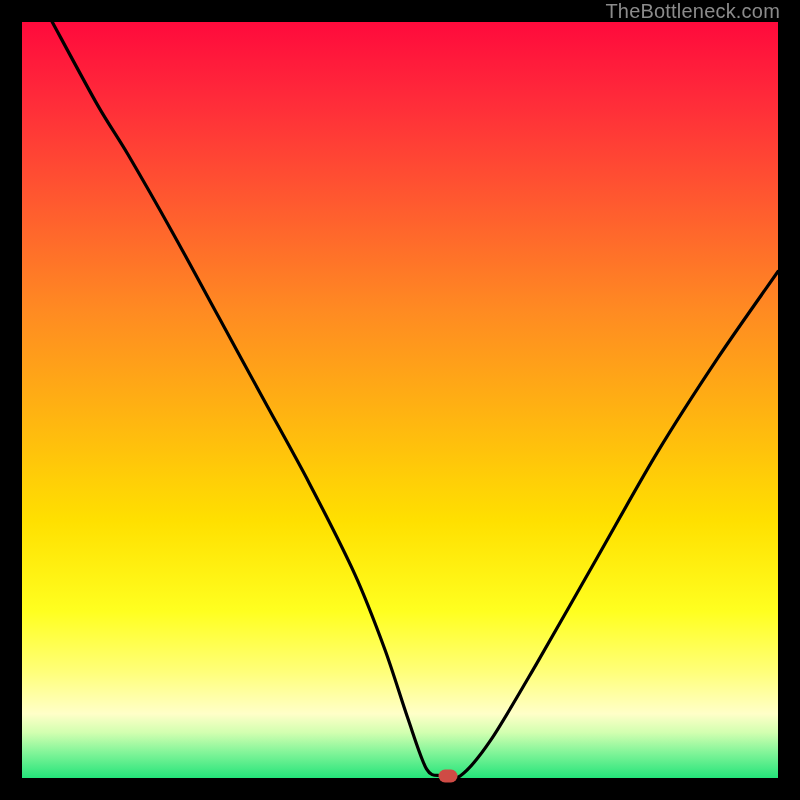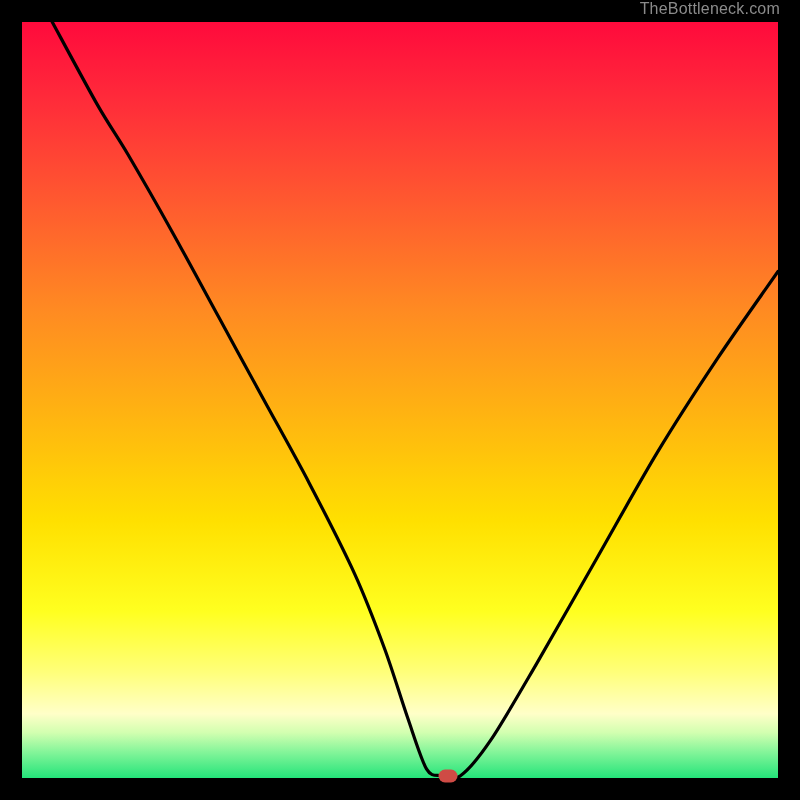--- a/index.html
+++ b/index.html
@@ -34,21 +34,21 @@
       #d2ffb0 94%,
       #86f59a 96.5%,
       #24e47a 100%
     );
   }
   .watermark {
     position: absolute;
     top: 0;
     right: 20px;
     font-family: Arial, Helvetica, sans-serif;
-    font-size: 16px;
+    font-size: 20px;
     color: #8b8b8b;
     letter-spacing: 0.2px;
   }
   svg.curve {
     position: absolute;
     inset: 0;
   }
   .marker {
     position: absolute;
     width: 19px;

